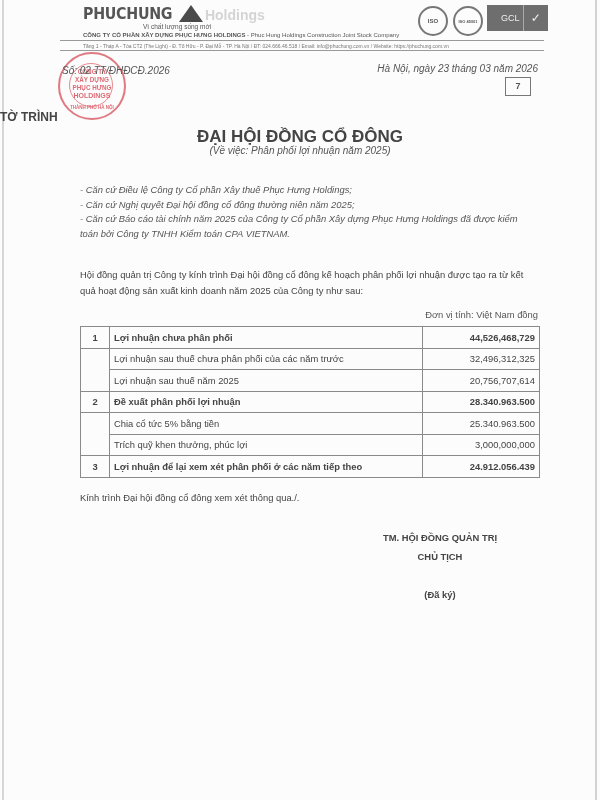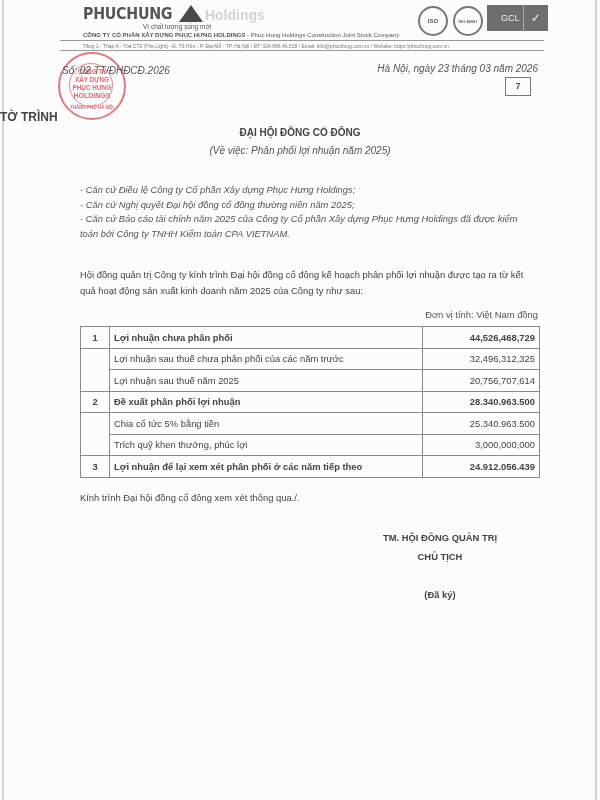--- a/index.html
+++ b/index.html
@@ -30,21 +30,21 @@
     
     .stamp { position: absolute; left: 58px; top: 52px; width: 64px; height: 64px; border: 2px solid #e07a82; border-radius: 50%; }
     .stamp-inner { position: absolute; left: 9px; top: 9px; width: 42px; height: 42px; border: 1px solid #e58a90; border-radius: 50%; }
     .stamp-text { position: absolute; left: 0; right: 0; text-align: center; color: #de6a74; font-weight: bold; font-size: 6.3px; line-height: 8px; }
 
     .so { position: absolute; left: 62px; top: 65px; font-size: 10px; font-style: italic; color: #555; }
     .date { position: absolute; right: 62px; top: 63px; font-size: 10px; font-style: italic; color: #555; }
     .pagebox { position: absolute; left: 505px; top: 77px; width: 24px; height: 17px; border: 1px solid #777; text-align: center; font-size: 9px; line-height: 17px; font-weight: bold; color: #555; }
 
     .t1 { position: absolute; left: 0; right: 0; top: 110px; text-align: left; font-weight: bold; font-size: 12px; color: #444; }
-    .t2 { position: absolute; left: 0; right: 0; top: 127px; text-align: center; font-weight: bold; font-size: 10px; color: #444; }
+    .t2 { position: absolute; left: 0; right: 0; top: 127px; text-align: center; font-weight: bold; font-size: 17px; color: #444; }
     .t3 { position: absolute; left: 0; right: 0; top: 145px; text-align: center; font-style: italic; font-size: 10px; color: #555; }
 
     .bases { position: absolute; left: 80px; right: 62px; top: 183px; font-size: 9.4px; font-style: italic; line-height: 14.5px; color: #555; }
     .bases div { margin: 0; }
 
     .intro { position: absolute; left: 80px; right: 62px; top: 267px; font-size: 9.4px; line-height: 15.5px; color: #444; }
     .unit { position: absolute; right: 62px; top: 309px; font-size: 9.4px; color: #555; }
 
     table.dist { position: absolute; left: 80px; top: 326px; width: 460px; border-collapse: collapse; font-size: 9.4px; color: #444; }
     table.dist td { border: 1px solid #8a8a8a; height: 20.5px; padding: 0 4px; }
@@ -98,21 +98,21 @@
 
   <div class="so">Số: 02 TT/ĐHĐCĐ.2026</div>
   <div class="date">Hà Nội, ngày 23 tháng 03 năm 2026</div>
   <div class="pagebox">7</div>
 
   <div class="t1">TỜ TRÌNH</div>
   <div class="t2">ĐẠI HỘI ĐỒNG CỔ ĐÔNG</div>
   <div class="t3">(Về việc: Phân phối lợi nhuận năm 2025)</div>
 
   <div class="bases">
-    <div>- Căn cứ Điều lệ Công ty Cổ phần Xây dựng Phục Hưng Holdings;</div>
+    <div>- Căn cứ Điều lệ Công ty Cổ phần Xây thuế Phục Hưng Holdings;</div>
     <div>- Căn cứ Nghị quyết Đại hội đồng cổ đông thường niên năm 2025;</div>
     <div>- Căn cứ Báo cáo tài chính năm 2025 của Công ty Cổ phần Xây dựng Phục Hưng Holdings đã được kiểm toán bởi Công ty TNHH Kiểm toán CPA VIETNAM.</div>
   </div>
 
   <div class="intro">Hội đồng quản trị Công ty kính trình Đại hội đồng cổ đông kế hoạch phân phối lợi nhuận được tạo ra từ kết quả hoạt động sản xuất kinh doanh năm 2025 của Công ty như sau:</div>
   <div class="unit">Đơn vị tính: Việt Nam đồng</div>
 
   <table class="dist">
     <tbody>
         <tr class="bold">

